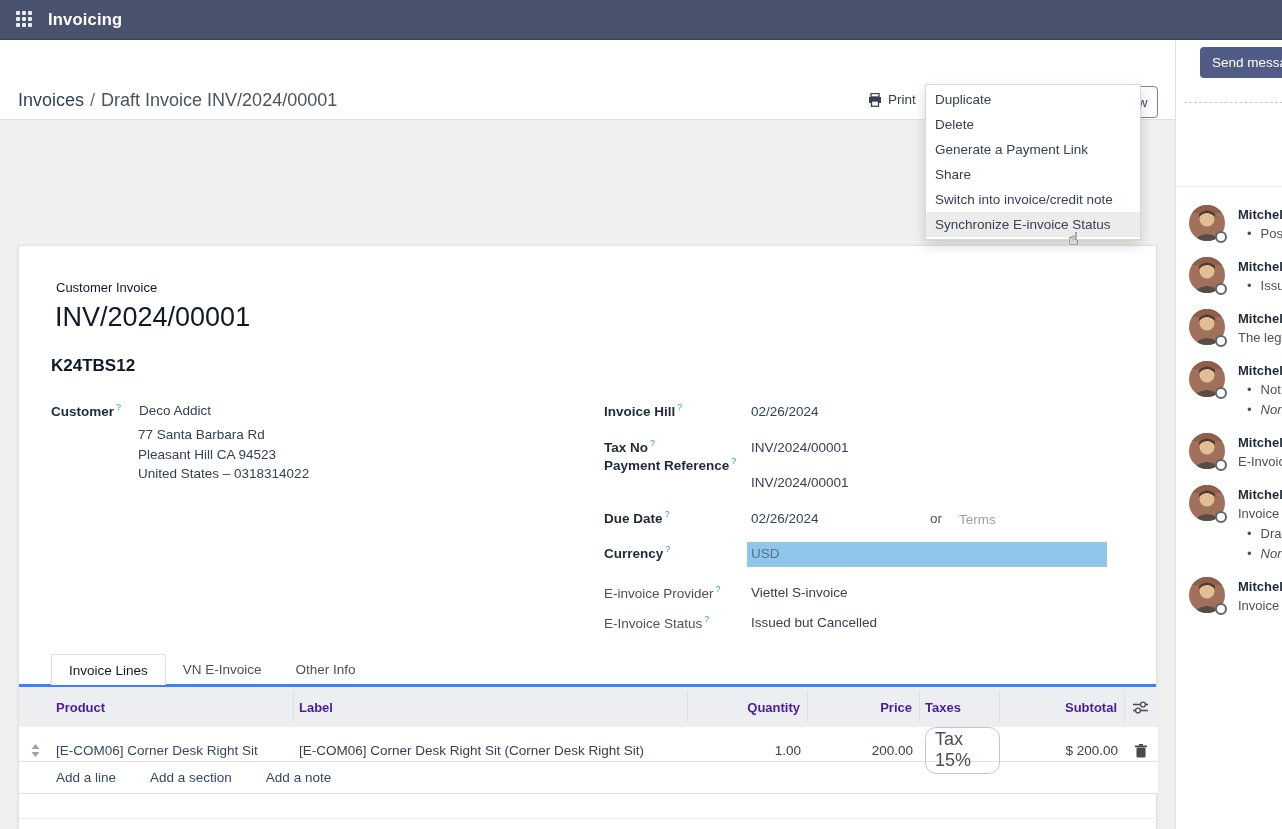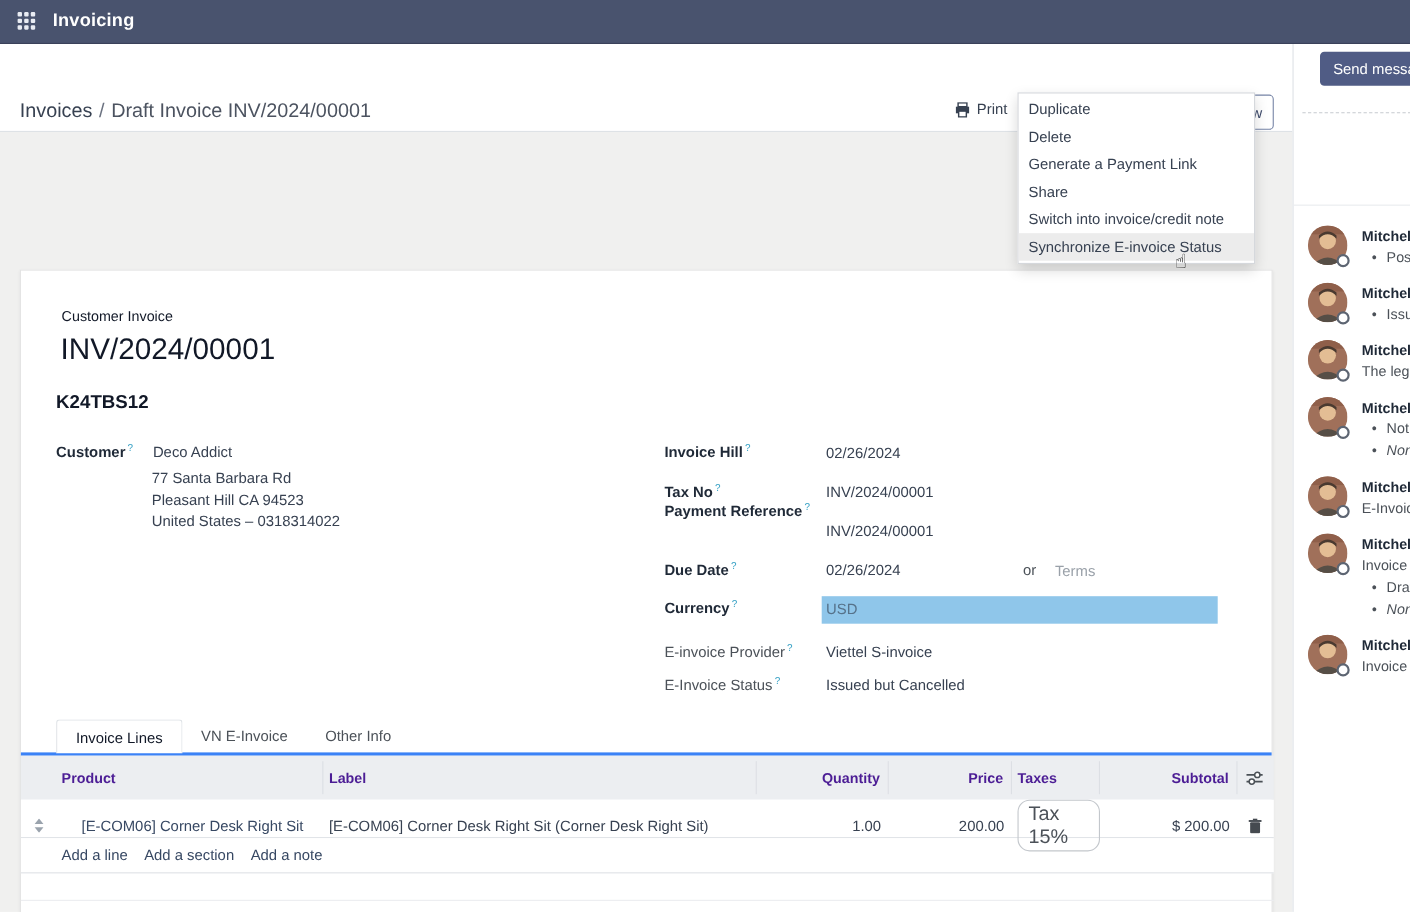--- a/index.html
+++ b/index.html
@@ -66,24 +66,24 @@
 
   
   .ltable { position:absolute; left:0; top:441px; width:1139px; }
   .trow { display:grid; grid-template-columns:32px 243px 394px 120px 112px 80px 125px 31px; align-items:center; }
   .thead { height:40px; background:#eceef1; font-size:13px; font-weight:700; color:#4c1d95; }
   .thead > div { height:30px; display:flex; align-items:center; border-right:1px solid #dcdfe4; }
   .thead > div.nob { border-right:none; }
   .tbody { height:35px; background:#fff; border-bottom:1px solid #dee2e6; font-size:13.5px; }
   .cell-l { padding-left:5px; } .cell-r { justify-content:flex-end; padding-right:7px; text-align:right; }
   .tbody .cell-r { display:flex; align-items:center; }
-  .tbody .prod { color:#374863; cursor:pointer;text-align:center; }
+  .tbody .prod { color:#374863; cursor:pointer; }
   .handle { display:flex; justify-content:center; align-items:center; cursor:grab; }
   .tax-pill { display:inline-block; border:1px solid #c3c7cc; border-radius:11px; padding:1px 9px 2px; font-size:18px; color:#4b5158; }
-  .addrow { height:32px; display:flex; align-items:center; gap:15px; padding-left:37px; border-bottom:1px solid #dee2e6; background:#fff; }
+  .addrow { height:32px; display:flex; align-items:center; gap:34px; padding-left:37px; border-bottom:1px solid #dee2e6; background:#fff; }
   .addrow span { color:#374863; cursor:pointer; }
   .hairline { position:absolute; left:0; width:1139px; border-top:1px solid #ebedf0; }
 
   
   .dropdown { position:absolute; left:925px; top:84px; width:216px; background:#fff; border:1px solid #d5d8dc;
               box-shadow:0 5px 12px rgba(0,0,0,.16); z-index:50; padding:2px 0; }
   .dd-item { padding:4px 12px 4px 9px; height:25px; line-height:18px; color:#374151; font-size:13.5px; cursor:pointer; white-space:nowrap; }
   .dd-item.hover { background:#ececec; }
   .cursor-glyph { position:absolute; left:1068px; top:228px; font-size:18px; color:#111; z-index:60;
                   text-shadow:0 0 2px #fff; }

